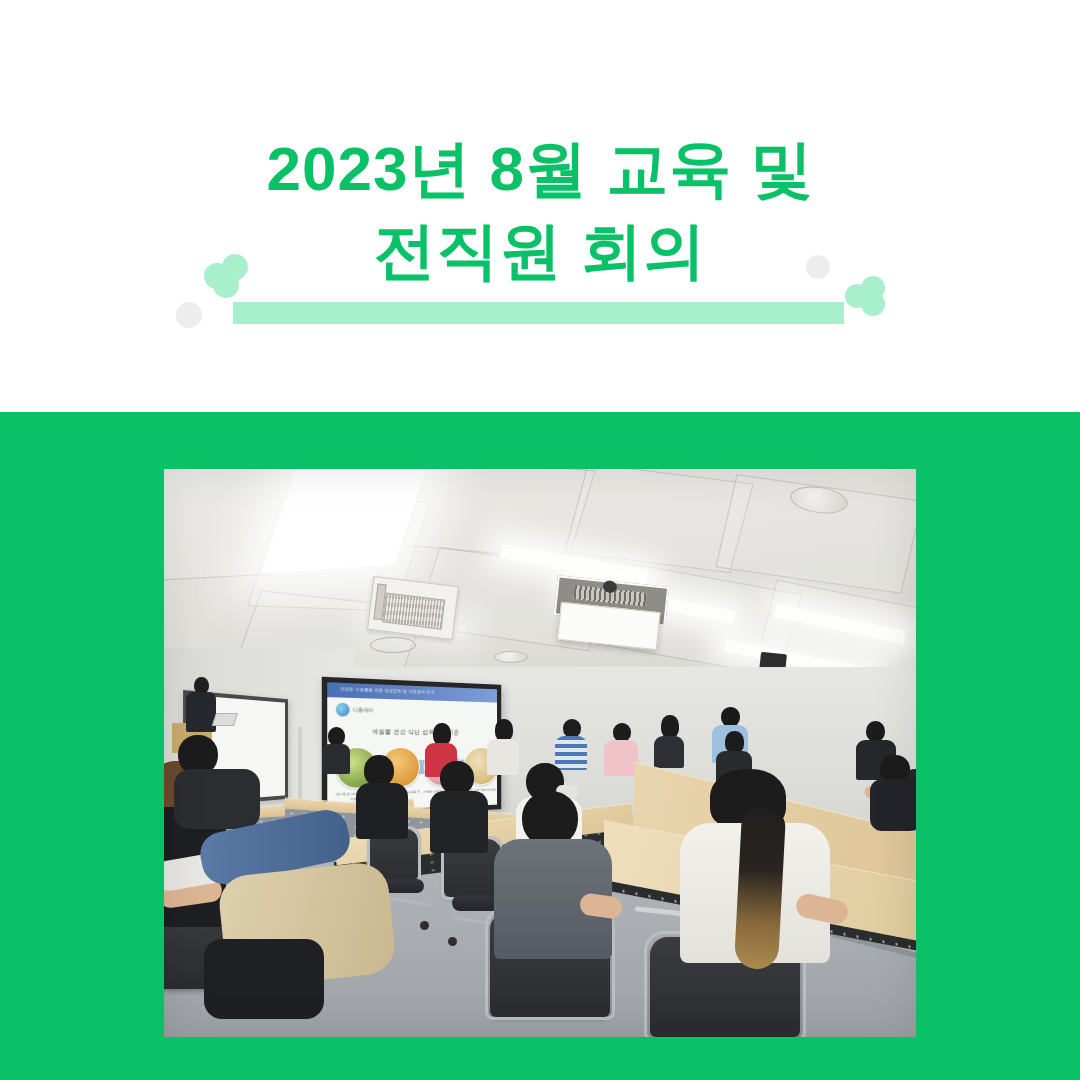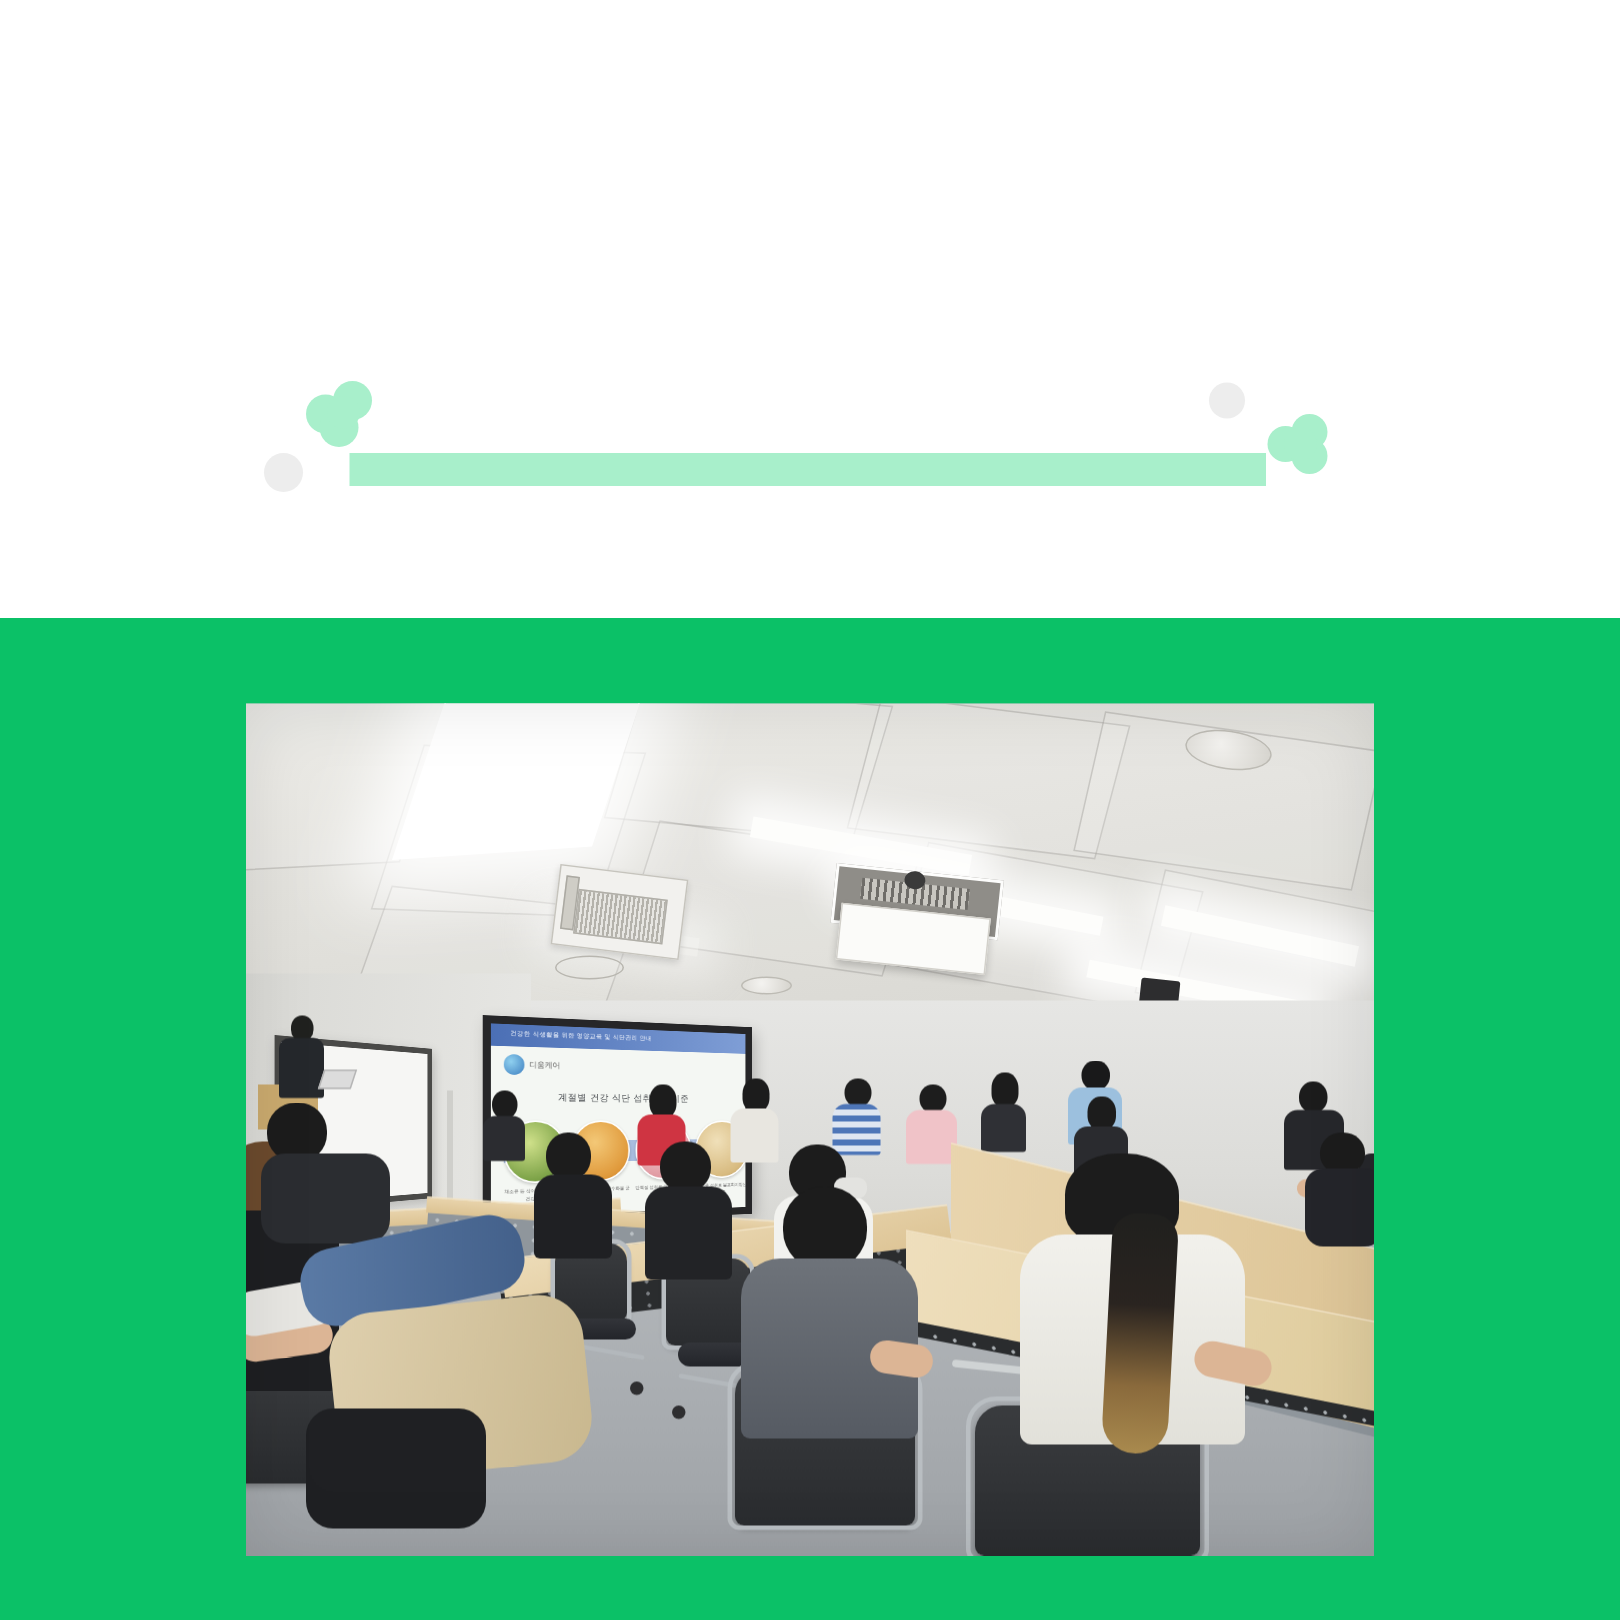--- a/index.html
+++ b/index.html
@@ -371,20 +371,22 @@
     position:absolute; inset:0; pointer-events:none;
     box-shadow:inset 0 0 48px rgba(0,0,0,.10);
   }
 </style>
 </head>
 <body>
 
 <div id="header-section">
 
   <div id="title-block">
+    <div class="title-line">2023년 8월 교육 및</div>
+    <div class="title-line">전직원 회의</div>
   </div>
 
   <div id="underline-bar"></div>
 
   <div class="clover" id="clover-left">
     <span class="p1"></span>
       <span class="p2"></span>
       <span class="p3"></span>
       <span class="p4"></span>
   </div>

